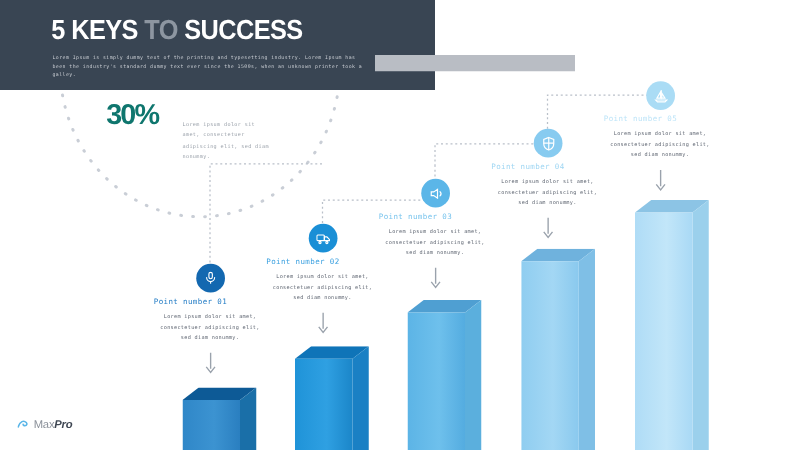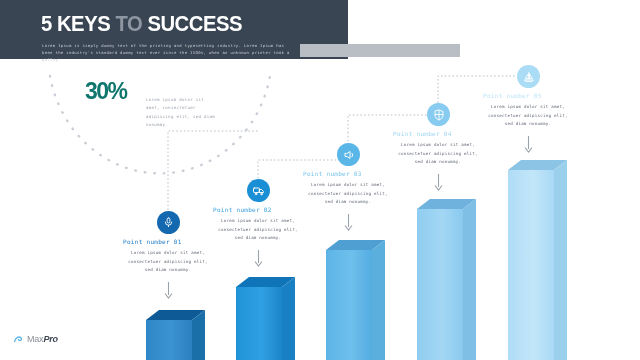--- a/index.html
+++ b/index.html
@@ -5,21 +5,21 @@
   * { margin:0; padding:0; box-sizing:border-box; }
   body {
     width:640px; height:360px; overflow:hidden; position:relative;
     background:#ffffff;
     font-family:"DejaVu Sans Mono", monospace;
   }
   #stage { position:absolute; inset:0; }
 
   
   .header {
-    position:absolute; left:0; top:0; width:348px; height:59px;
+    position:absolute; left:0; top:0; width:348px; height:72px;
     background:#394553;
   }
   .header-title {
     position:absolute; left:41px; top:11px;
     font-family:"Liberation Sans", sans-serif;
     font-weight:bold; font-size:22px; letter-spacing:-0.5px;
     color:#ffffff; white-space:nowrap;
     transform:scaleX(0.92); transform-origin:left center;
   }
   .header-title .dim { color:#8d96a1; }

